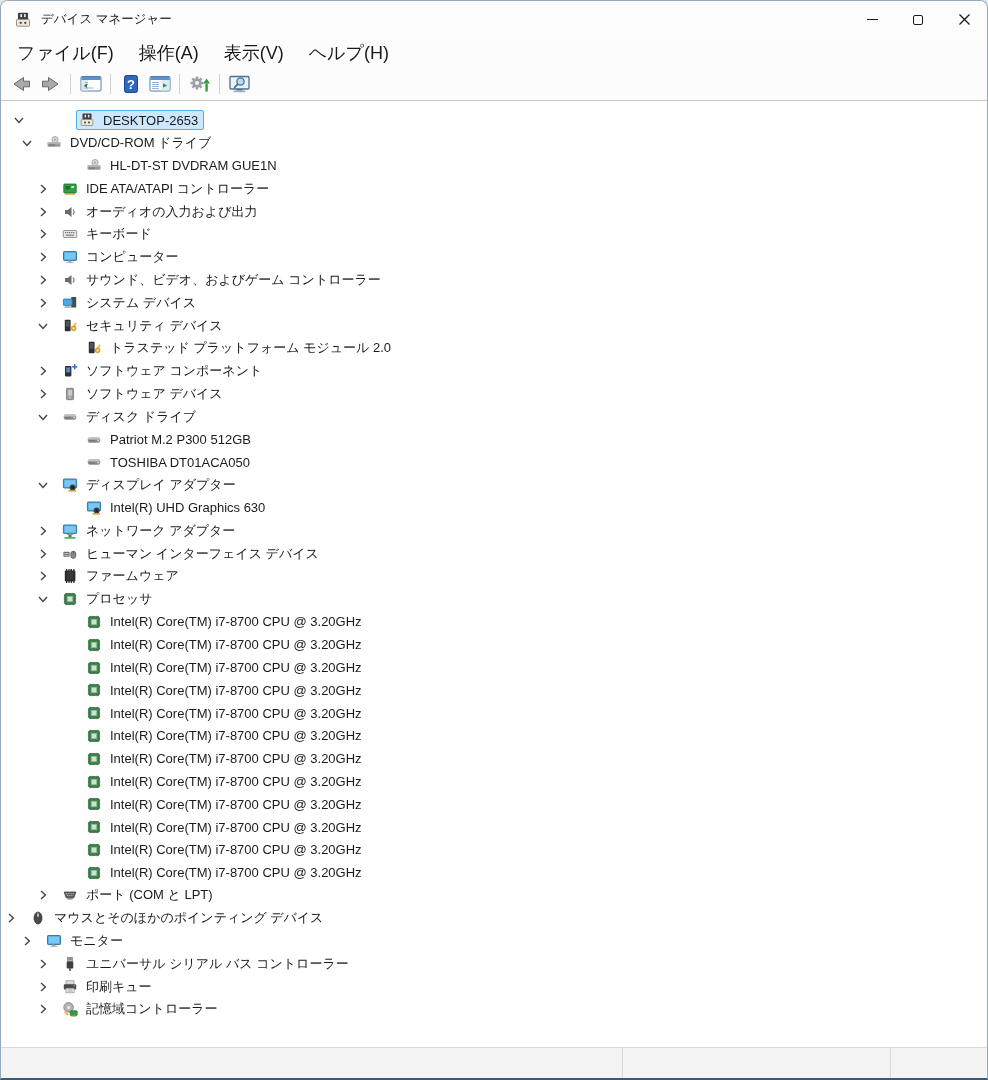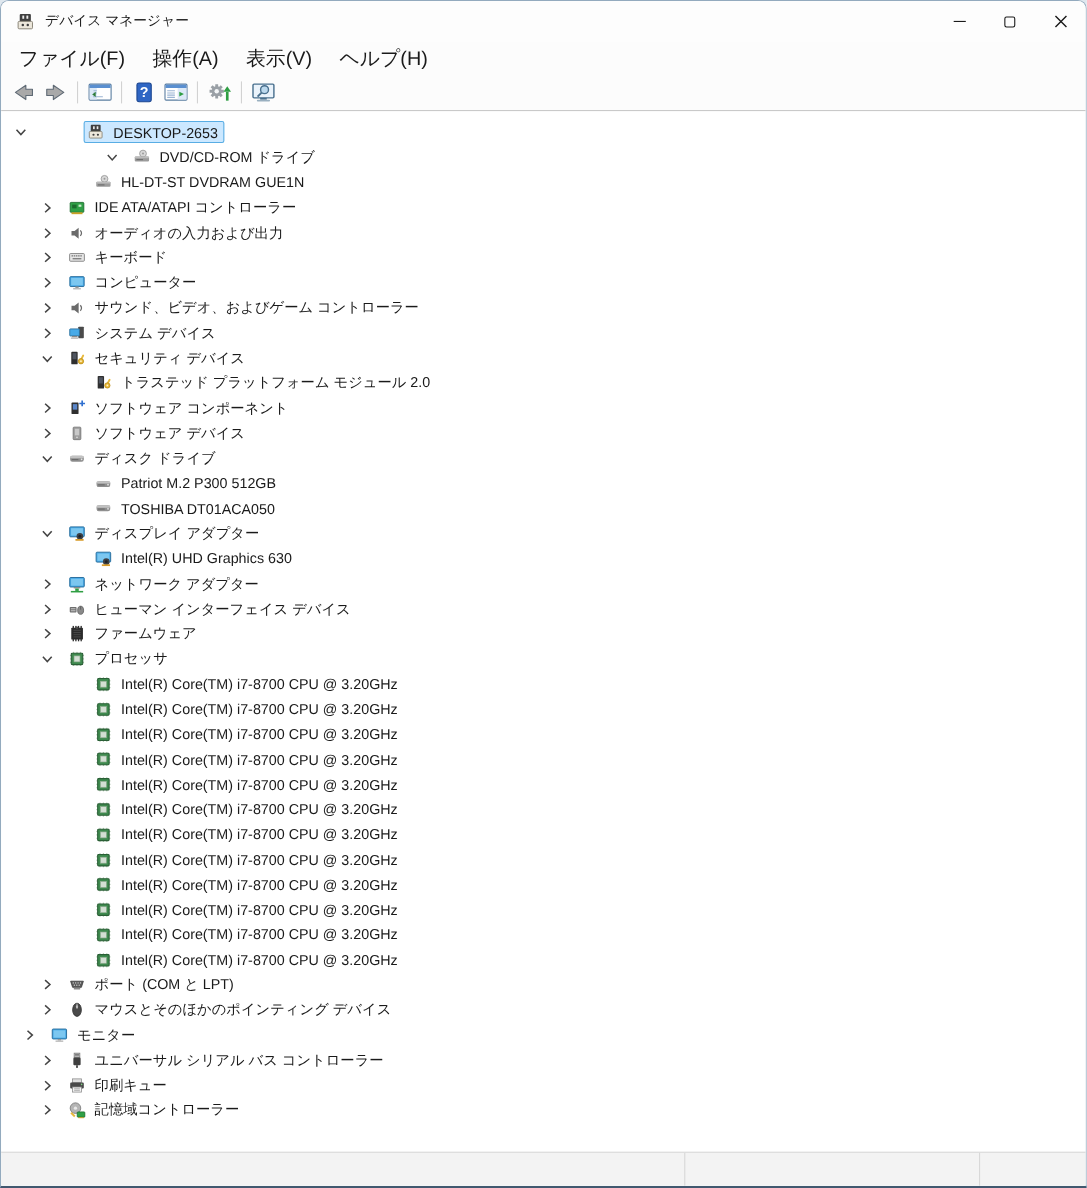--- a/index.html
+++ b/index.html
@@ -166,21 +166,21 @@
               <rect x="5.6" y="2.8" width="1.5" height="2.6" fill="#ececec"></rect>
               <rect x="8.9" y="2.8" width="1.5" height="2.6" fill="#ececec"></rect>
               <rect x="2.2" y="7.5" width="11.6" height="6" rx="0.8" fill="#ece7db" stroke="#8a8578" stroke-width="0.8"></rect>
               <circle cx="6" cy="10.5" r="1" fill="#3f3f3f"></circle>
               <circle cx="10" cy="10.5" r="1" fill="#3f3f3f"></circle>
             </svg>
           </span>
           <span>DESKTOP-2653</span>
         </span>
       </div>
-      <div class="row" style="padding-left: 51px; margin-left: 40px;">
+      <div class="row" style="padding-left: 16px;">
         <span class="chev">
           <svg width="14" height="14" viewBox="0 0 14 14">
             <polyline points="3,5 7,9.4 11,5" fill="none" stroke="#454545" stroke-width="1.4"></polyline>
           </svg>
         </span>
         <span class="nodebox">
           <span class="icon16">
             <svg width="16" height="16" viewBox="0 0 16 16">
               <circle cx="9" cy="4.6" r="3.1" fill="#d8d8d8" stroke="#9a9a9a" stroke-width="0.8"></circle>
               <circle cx="9" cy="4.6" r="0.9" fill="#9a9a9a"></circle>
@@ -814,21 +814,21 @@
                 <circle cx="5.6" cy="8.6" r="0.6"></circle>
                 <circle cx="7.8" cy="8.6" r="0.6"></circle>
                 <circle cx="10" cy="8.6" r="0.6"></circle>
               </g>
               <rect x="5" y="11" width="6" height="1.6" rx="0.8" fill="#8a8a8a"></rect>
             </svg>
           </span>
           <span>ポート (COM と LPT)</span>
         </span>
       </div>
-      <div class="row" style="padding-left: 32px;">
+      <div class="row" style=" font-family: Liberation Serif, serif;">
         <span class="chev">
           <svg width="14" height="14" viewBox="0 0 14 14">
             <polyline points="5,3 9.4,7 5,11" fill="none" stroke="#454545" stroke-width="1.4"></polyline>
           </svg>
         </span>
         <span class="nodebox">
           <span class="icon16">
             <svg width="16" height="16" viewBox="0 0 16 16">
               <ellipse cx="8" cy="8" rx="4" ry="6" fill="#4a4a4a" stroke="#2b2b2b" stroke-width="0.7"></ellipse>
               <line x1="8" y1="2.4" x2="8" y2="7" stroke="#bdbdbd" stroke-width="0.9"></line>

